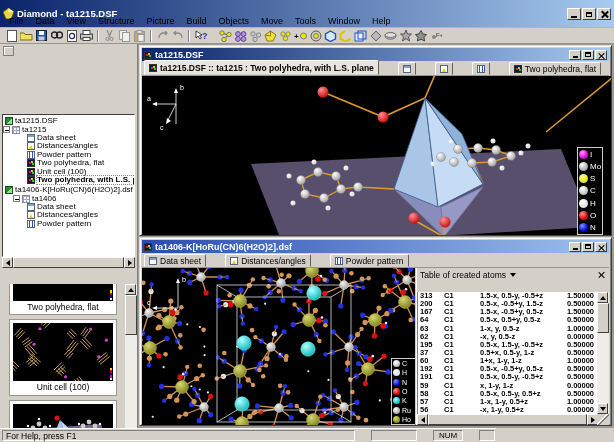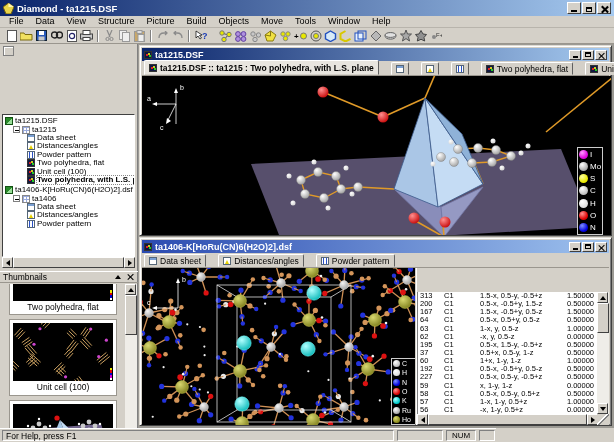--- a/index.html
+++ b/index.html
@@ -1,20 +1,20 @@
 <!DOCTYPE html>
 <html><head>
 <meta charset="utf-8">
 <style>
 *{margin:0;padding:0;box-sizing:border-box;font-family:"Liberation Sans","DejaVu Sans",sans-serif;}
 html,body{background:#555;}
 #app{position:relative;width:614px;height:442px;background:#d4d0c8;overflow:hidden;font-size:10px;color:#000;}
 
 
-.titlebar{position:absolute;left:0;top:0;width:614px;height:16px;background:linear-gradient(90deg,#0a246a,#a6caf0);display:flex;align-items:center;padding:0 3px;gap:3px;color:#fff;font-weight:bold;font-size:9.5px;}
+.titlebar{position:absolute;left:0;top:0;width:614px;height:27px;background:linear-gradient(90deg,#0a246a,#a6caf0);display:flex;align-items:center;padding:0 3px;gap:3px;color:#fff;font-weight:bold;font-size:9.5px;}
 .wbtns{margin-left:auto;display:flex;gap:1px;}
 .wbtn{width:14px;height:12px;background:#d4d0c8;border:1px solid;border-color:#fff #404040 #404040 #fff;display:flex;align-items:center;justify-content:center;position:relative;}
 .g-min{width:6px;height:2px;background:#000;margin-top:6px;}
 .g-max{width:7px;height:6px;border:1px solid #000;border-top-width:2px;}
 .g-restore{width:6px;height:5px;border:1px solid #000;border-top-width:2px;margin:2px 0 0 0;}
 .g-close{position:relative;width:7px;height:7px;}
 .g-close:before,.g-close:after{content:"";position:absolute;left:3px;top:0;width:1.6px;height:9px;background:#000;}
 .g-close:before{transform:rotate(45deg);}
 .g-close:after{transform:rotate(-45deg);}
 
@@ -83,21 +83,21 @@
 .child-bottom{left:1px;top:193px;width:473px;height:189px;}
 .ctitle{height:13px;color:#fff;font-weight:bold;font-size:9px;display:flex;align-items:center;padding:0 2px;gap:3px;}
 .ct-active{background:linear-gradient(90deg,#0a246a,#a6caf0);}
 .ct-second{background:linear-gradient(90deg,#2a4ab0,#9ec2ee);}
 .cwbtn{width:12px;height:10px;background:#d4d0c8;border:1px solid;border-color:#fff #404040 #404040 #fff;display:flex;align-items:center;justify-content:center;}
 .cwbtn .g-min{width:5px;margin-top:5px;}
 .cwbtn .g-max{width:6px;height:5px;}
 .cwbtn .g-close{width:6px;height:6px;}
 .cwbtn .g-close:before,.cwbtn .g-close:after{left:2.5px;height:8px;width:1.4px;}
 .tabbar{height:15px;display:flex;align-items:flex-end;padding:1px 2px 0;border-bottom:1px solid #9a968e;background:#d4d0c8;}
-.tab{height:13px;display:flex;align-items:center;gap:3px;padding:0 4px;border:1px solid;border-color:#fff #606060 #d4d0c8 #fff;border-radius:2px 2px 0 0;font-size:8.5px;margin-right:12px;background:#d4d0c8;white-space:nowrap;}
+.tab{height:13px;display:flex;align-items:center;gap:3px;padding:0 4px;border:1px solid;border-color:#fff #606060 #d4d0c8 #fff;border-radius:2px 2px 0 0;font-size:8.5px;margin-right:19px;background:#d4d0c8;white-space:nowrap;}
 .tab-active{height:15px;font-weight:bold;background:#e8e5df;}
 .tab-mini{width:20px;justify-content:center;}
 .tabnav{margin-left:auto;display:flex;gap:3px;align-items:center;padding-right:2px;}
 .view3d{position:absolute;background:#000;overflow:hidden;}
 .v-top{left:2px;top:30px;width:469px;height:159px;}
 .v-bottom{left:2px;top:30px;width:273px;height:157px;}
 
 
 .legend{position:absolute;background:#000;border:1px solid #ccc;padding:0 1px;display:flex;flex-direction:column;overflow:hidden;}
 .legend-top{right:8px;top:71px;width:26px;height:88px;}
@@ -123,33 +123,33 @@
 .tphead{height:13px;display:flex;align-items:center;font-size:8.5px;padding:0 3px;gap:4px;}
 .tp-x{margin-left:auto;}
 .thdr{display:flex;height:11px;padding-right:12px;}
 .thcell{background:#d4d0c8;border:1px solid;border-color:#fff #808080 #808080 #fff;font-size:7.5px;padding:0 2px;display:flex;align-items:center;gap:2px;overflow:hidden;}
 .w-no{width:24px;}
 .w-atom{width:36px;}
 .w-sym{width:84px;}
 .w-xc{width:36px;justify-content:flex-end;}
 .sort-asc{width:0;height:0;border-left:2.5px solid transparent;border-right:2.5px solid transparent;border-bottom:3.5px solid #888;}
 .tbody{position:absolute;left:0;top:24px;width:180px;height:122px;background:#fff;overflow:hidden;border-left:1px solid #808080;}
-.trow2{display:flex;height:8.15px;align-items:center;font-size:7.5px;line-height:8px;}
+.trow2{display:flex;height:8.15px;align-items:center;font-size:7.5px;line-height:8px;font-weight:bold;}
 .trow2 span{padding:0 2px;overflow:hidden;white-space:nowrap;flex:none;}
 .t-no{width:24px;}
 .t-atom{width:36px;}
 .t-sym{width:84px;}
 .t-xc{width:34px;text-align:right;}
 .tvscroll{position:absolute;right:0;top:24px;width:12px;height:122px;background:#efede8;display:flex;flex-direction:column;}
 .tvthumb{height:30px;background:#d4d0c8;border:1px solid;border-color:#fff #404040 #404040 #fff;}
 .thscroll{position:absolute;left:0;bottom:0;width:181px;height:11px;background:#efede8;display:flex;}
 .grip{position:absolute;right:0;bottom:0;width:12px;height:11px;background:#d4d0c8;background-image:linear-gradient(135deg,transparent 40%,#fff 40%,#fff 50%,#808080 50%,#808080 60%,transparent 60%);}
 
 
-.statusbar{position:absolute;left:0;top:428px;width:496px;height:14px;background:#d4d0c8;border-top:1px solid #fff;display:flex;align-items:center;gap:3px;padding:1px 1px 1px 2px;}
+.statusbar{position:absolute;left:0;top:428px;width:496px;height:14px;background:#d4d0c8;border-top:1px solid #fff;display:flex;align-items:center;gap:16px;padding:1px 1px 1px 2px;}
 .sb-main{flex:1;height:11px;border:1px solid;border-color:#808080 #fff #fff #808080;padding:0 3px;font-size:8.5px;display:flex;align-items:center;}
 .sb-cell{height:11px;border:1px solid;border-color:#808080 #fff #fff #808080;font-size:8px;display:flex;align-items:center;justify-content:center;}
 .axes-svg{position:absolute;left:4px;top:4px;}
 .axes-svg text{font-size:7px;fill:#fff;}
 .axes-svg line{stroke:#fff;stroke-width:0.8;}
 </style>
 </head>
 <body>
 
 <div id="app">
@@ -361,21 +361,21 @@
   <div class="panel-left">
     <div class="nav-tools">
       <span class="nicon"></span>
     </div>
 
     <div class="tree">
       <div class="trow" style="padding-left:2px">
           <span class="ticn i-dsf"></span>
           <span class="tlabel">ta1215.DSF</span>
         </div>
-      <div class="trow" style="padding-left:10px">
+      <div class="trow" style="">
           <span class="exp"></span>
           <span class="ticn i-struct"></span>
           <span class="tlabel">ta1215</span>
         </div>
       <div class="trow" style="padding-left:24px">
           <span class="ticn i-sheet"></span>
           <span class="tlabel">Data sheet</span>
         </div>
       <div class="trow" style="padding-left:24px">
           <span class="ticn i-dist"></span>
@@ -424,31 +424,20 @@
       <span class="sbtn">
           <span class="a-left"></span>
         </span>
       <span class="hthumb"></span>
       <span class="sbtn">
           <span class="a-right"></span>
         </span>
     </div>
 
     <div class="thumbs-wrap">
-      <div class="pane-title">
-        <span>Thumbnails</span>
-        <span class="pt-btns">
-          <span class="pt-btn">
-              <span class="g-pin"></span>
-            </span>
-          <span class="pt-btn">
-              <span class="g-x"></span>
-            </span>
-        </span>
-      </div>
       <div class="thumbs-area">
         <div class="thumb-part">
           <div class="thumb-img">
               <span class="cbar">
                 <i style="background:#e8e800"></i>
                 <i style="background:#e00000"></i>
                 <i style="background:#00c"></i>
                 <i style="background:#fff"></i>
               </span>
             </div>
@@ -1325,20 +1314,27 @@
               <span>Ru</span>
             </div>
           <div class="lrow">
               <span class="lsph c-olive"></span>
               <span>Ho</span>
             </div>
         </div>
       </div>
 
       <div class="tpanel">
+        <div class="tphead">
+          <span>Table of created atoms</span>
+          <span class="a-down" style="border-top-color:#000"></span>
+          <span class="pt-btn tp-x">
+              <span class="g-x"></span>
+            </span>
+        </div>
         <div class="tbody">
 
         <div class="trow2">
             <span class="t-no">313</span>
             <span class="t-atom">C1</span>
             <span class="t-sym">1.5-x, 0.5-y, -0.5+z</span>
             <span class="t-xc">1.50000</span>
           </div>
             <div class="trow2">
             <span class="t-no">200</span>
@@ -1388,21 +1384,21 @@
             <span class="t-sym">1+x, 1-y, 1-z</span>
             <span class="t-xc">1.00000</span>
           </div>
             <div class="trow2">
             <span class="t-no">192</span>
             <span class="t-atom">C1</span>
             <span class="t-sym">0.5-x, -0.5+y, 0.5-z</span>
             <span class="t-xc">0.50000</span>
           </div>
             <div class="trow2">
-            <span class="t-no">227</span>
+            <span class="t-no">191</span>
             <span class="t-atom">C1</span>
             <span class="t-sym">0.5-x, 0.5-y, -0.5+z</span>
             <span class="t-xc">0.50000</span>
           </div>
             <div class="trow2">
             <span class="t-no">59</span>
             <span class="t-atom">C1</span>
             <span class="t-sym">x, 1-y, 1-z</span>
             <span class="t-xc">0.00000</span>
           </div>

